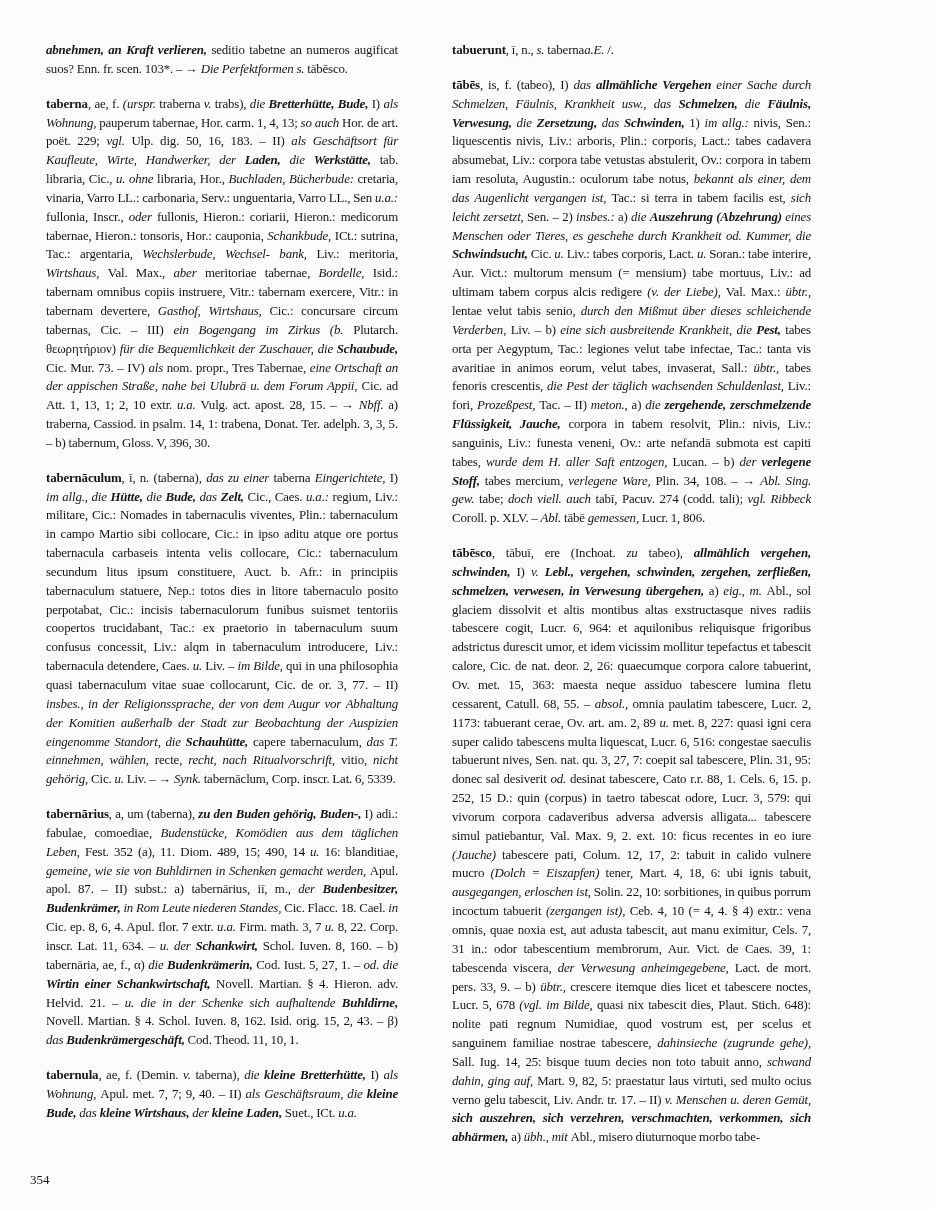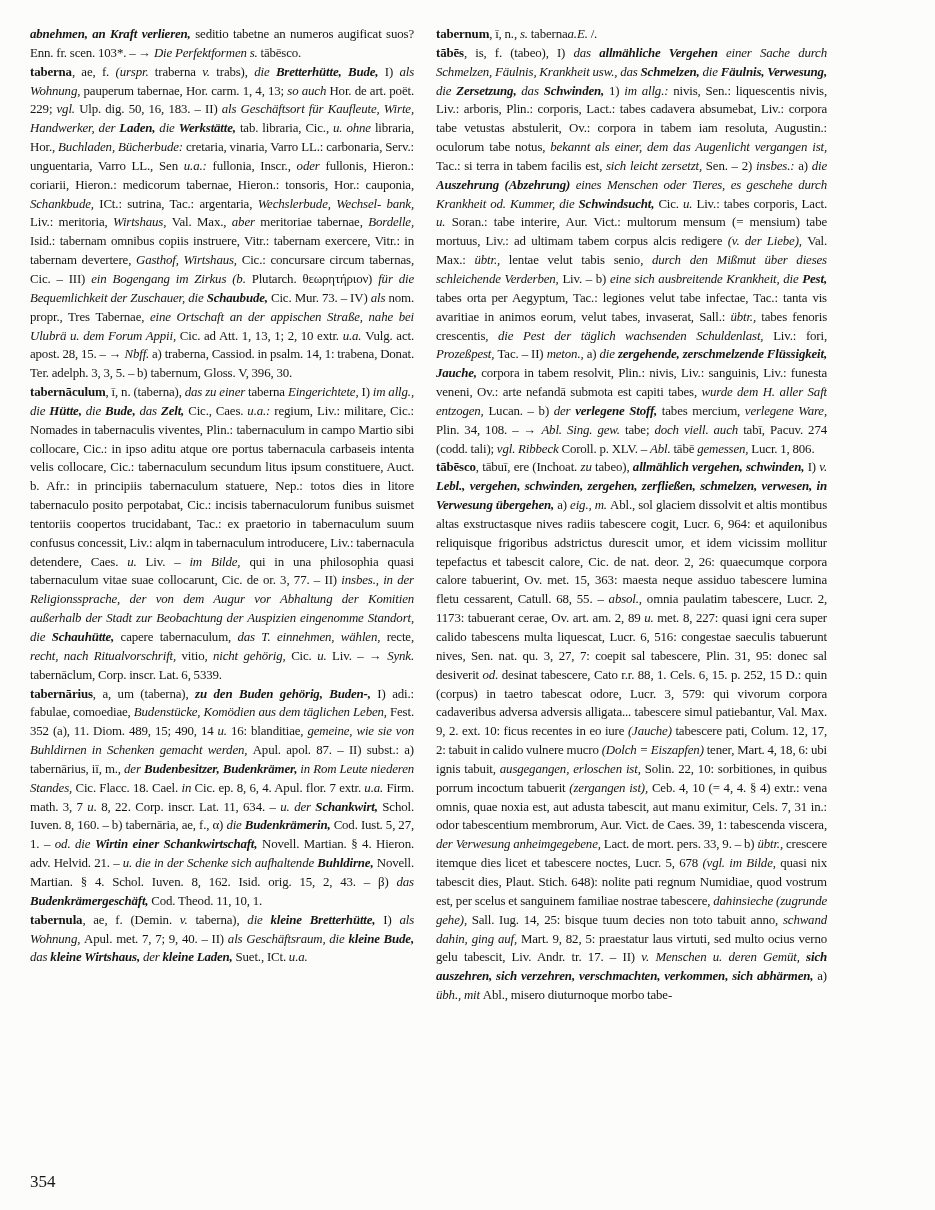--- a/index.html
+++ b/index.html
@@ -17,40 +17,40 @@
     font-size: 12.9px;
     line-height: 18.85px;
     text-align: justify;
     height: 1146px;
     overflow: hidden;
     letter-spacing: -0.15px;
     word-spacing: -0.2px;
   }
   .col-left  { left: 30px;  width: 384px; }
   .col-right { left: 436px; width: 391px; }
-  .entry { margin: 0; padding: 0; text-indent: 0; }
+  .entry { margin: 16px; padding: 0; text-indent: 0; }
   .r  { font-style: normal; font-weight: normal; }
   .i  { font-style: italic; font-weight: normal; }
   .b  { font-style: normal; font-weight: bold; }
   .bi { font-style: italic; font-weight: bold; }
   .pageno {
     position: absolute; left: 30px; top: 1172px;
-    font-size: 17px;
+    font-size: 13px;
   }
 </style>
 </head>
 <body>
 
 <div class="page">
   <div class="col col-left">
       <p class="entry"><span class="bi">abnehmen, an Kraft verlieren, </span><span class="r">seditio tabetne an numeros augificat suos? Enn. fr. scen. 103*. – → </span><span class="i">Die Perfektformen s. </span><span class="r">tābēsco.</span></p>
       <p class="entry"><span class="b">taberna</span><span class="r">, ae, f. </span><span class="i">(urspr. </span><span class="r">traberna </span><span class="i">v. </span><span class="r">trabs), </span><span class="i">die </span><span class="bi">Bretterhütte, Bude, </span><span class="r">I) </span><span class="i">als Wohnung, </span><span class="r">pauperum tabernae, Hor. carm. 1, 4, 13; </span><span class="i">so auch </span><span class="r">Hor. de art. poët. 229; </span><span class="i">vgl. </span><span class="r">Ulp. dig. 50, 16, 183. – II) </span><span class="i">als Geschäftsort für Kaufleute, Wirte, Handwerker, der </span><span class="bi">Laden, </span><span class="i">die </span><span class="bi">Werkstätte, </span><span class="r">tab. libraria, Cic., </span><span class="i">u. ohne </span><span class="r">libraria, Hor., </span><span class="i">Buchladen, Bücherbude: </span><span class="r">cretaria, vinaria, Varro LL.: carbonaria, Serv.: unguentaria, Varro LL., Sen </span><span class="i">u.a.: </span><span class="r">fullonia, Inscr., </span><span class="i">oder </span><span class="r">fullonis, Hieron.: coriarii, Hieron.: medicorum tabernae, Hieron.: tonsoris, Hor.: cauponia, </span><span class="i">Schankbude, </span><span class="r">ICt.: sutrina, Tac.: argentaria, </span><span class="i">Wechslerbude, Wechsel- bank, </span><span class="r">Liv.: meritoria, </span><span class="i">Wirtshaus, </span><span class="r">Val. Max., </span><span class="i">aber </span><span class="r">meritoriae tabernae, </span><span class="i">Bordelle, </span><span class="r">Isid.: tabernam omnibus copiis instruere, Vitr.: tabernam exercere, Vitr.: in tabernam devertere, </span><span class="i">Gasthof, Wirtshaus, </span><span class="r">Cic.: concursare circum tabernas, Cic. – III) </span><span class="i">ein Bogengang im Zirkus (b. </span><span class="r">Plutarch. θεωρητήριον) </span><span class="i">für die Bequemlichkeit der Zuschauer, die </span><span class="bi">Schaubude, </span><span class="r">Cic. Mur. 73. – IV) </span><span class="i">als </span><span class="r">nom. propr., Tres Tabernae, </span><span class="i">eine Ortschaft an der appischen Straße, nahe bei Ulubrä u. dem Forum Appii, </span><span class="r">Cic. ad Att. 1, 13, 1; 2, 10 extr. </span><span class="i">u.a. </span><span class="r">Vulg. act. apost. 28, 15. – → </span><span class="i">Nbff. </span><span class="r">a) traberna, Cassiod. in psalm. 14, 1: trabena, Donat. Ter. adelph. 3, 3, 5. – b) tabernum, Gloss. V, 396, 30.</span></p>
       <p class="entry"><span class="b">tabernāculum</span><span class="r">, ī, n. (taberna), </span><span class="i">das zu einer </span><span class="r">taberna </span><span class="i">Eingerichtete, </span><span class="r">I) </span><span class="i">im allg., die </span><span class="bi">Hütte, </span><span class="i">die </span><span class="bi">Bude, </span><span class="i">das </span><span class="bi">Zelt, </span><span class="r">Cic., Caes. </span><span class="i">u.a.: </span><span class="r">regium, Liv.: militare, Cic.: Nomades in tabernaculis viventes, Plin.: tabernaculum in campo Martio sibi collocare, Cic.: in ipso aditu atque ore portus tabernacula carbaseis intenta velis collocare, Cic.: tabernaculum secundum litus ipsum constituere, Auct. b. Afr.: in principiis tabernaculum statuere, Nep.: totos dies in litore tabernaculo posito perpotabat, Cic.: incisis tabernaculorum funibus suismet tentoriis coopertos trucidabant, Tac.: ex praetorio in tabernaculum suum confusus concessit, Liv.: alqm in tabernaculum introducere, Liv.: tabernacula detendere, Caes. </span><span class="i">u. </span><span class="r">Liv. – </span><span class="i">im Bilde, </span><span class="r">qui in una philosophia quasi tabernaculum vitae suae collocarunt, Cic. de or. 3, 77. – II) </span><span class="i">insbes., in der Religionssprache, der von dem Augur vor Abhaltung der Komitien außerhalb der Stadt zur Beobachtung der Auspizien eingenomme Standort, die </span><span class="bi">Schauhütte, </span><span class="r">capere tabernaculum, </span><span class="i">das T. einnehmen, wählen, </span><span class="r">recte, </span><span class="i">recht, nach Ritualvorschrift, </span><span class="r">vitio, </span><span class="i">nicht gehörig, </span><span class="r">Cic. </span><span class="i">u. </span><span class="r">Liv. – → </span><span class="i">Synk. </span><span class="r">tabernāclum, Corp. inscr. Lat. 6, 5339.</span></p>
       <p class="entry"><span class="b">tabernārius</span><span class="r">, a, um (taberna), </span><span class="bi">zu den Buden gehörig, Buden-, </span><span class="r">I) adi.: fabulae, comoediae, </span><span class="i">Budenstücke, Komödien aus dem täglichen Leben, </span><span class="r">Fest. 352 (a), 11. Diom. 489, 15; 490, 14 </span><span class="i">u. </span><span class="r">16: blanditiae, </span><span class="i">gemeine, wie sie von Buhldirnen in Schenken gemacht werden, </span><span class="r">Apul. apol. 87. – II) subst.: a) tabernārius, iī, m., </span><span class="i">der </span><span class="bi">Budenbesitzer, Budenkrämer, </span><span class="i">in Rom Leute niederen Standes, </span><span class="r">Cic. Flacc. 18. Cael. </span><span class="i">in </span><span class="r">Cic. ep. 8, 6, 4. Apul. flor. 7 extr. </span><span class="i">u.a. </span><span class="r">Firm. math. 3, 7 </span><span class="i">u. </span><span class="r">8, 22. Corp. inscr. Lat. 11, 634. – </span><span class="i">u. der </span><span class="bi">Schankwirt, </span><span class="r">Schol. Iuven. 8, 160. – b) tabernāria, ae, f., α) </span><span class="i">die </span><span class="bi">Budenkrämerin, </span><span class="r">Cod. Iust. 5, 27, 1. – </span><span class="i">od. die </span><span class="bi">Wirtin einer Schankwirtschaft, </span><span class="r">Novell. Martian. § 4. Hieron. adv. Helvid. 21. – </span><span class="i">u. die in der Schenke sich aufhaltende </span><span class="bi">Buhldirne, </span><span class="r">Novell. Martian. § 4. Schol. Iuven. 8, 162. Isid. orig. 15, 2, 43. – β) </span><span class="i">das </span><span class="bi">Budenkrämergeschäft, </span><span class="r">Cod. Theod. 11, 10, 1.</span></p>
       <p class="entry"><span class="b">tabernula</span><span class="r">, ae, f. (Demin. </span><span class="i">v. </span><span class="r">taberna), </span><span class="i">die </span><span class="bi">kleine Bretterhütte, </span><span class="r">I) </span><span class="i">als Wohnung, </span><span class="r">Apul. met. 7, 7; 9, 40. – II) </span><span class="i">als Geschäftsraum, die </span><span class="bi">kleine Bude, </span><span class="i">das </span><span class="bi">kleine Wirtshaus, </span><span class="i">der </span><span class="bi">kleine Laden, </span><span class="r">Suet., ICt. </span><span class="i">u.a.</span></p>
     </div>
   <div class="col col-right">
-      <p class="entry"><span class="b">tabernum</span><span class="r">, ī, n., </span><span class="i">s. </span><span class="r">taberna</span><span class="i">a.E. </span><span class="r">/.</span></p>
+      <p class="entry"><span class="b">tabuerunt</span><span class="r">, ī, n., </span><span class="i">s. </span><span class="r">taberna</span><span class="i">a.E. </span><span class="r">/.</span></p>
       <p class="entry"><span class="b">tābēs</span><span class="r">, is, f. (tabeo), I) </span><span class="i">das </span><span class="bi">allmähliche Vergehen </span><span class="i">einer Sache durch Schmelzen, Fäulnis, Krankheit usw., das </span><span class="bi">Schmelzen, </span><span class="i">die </span><span class="bi">Fäulnis, Verwesung, </span><span class="i">die </span><span class="bi">Zersetzung, </span><span class="i">das </span><span class="bi">Schwinden, </span><span class="r">1) </span><span class="i">im allg.: </span><span class="r">nivis, Sen.: liquescentis nivis, Liv.: arboris, Plin.: corporis, Lact.: tabes cadavera absumebat, Liv.: corpora tabe vetustas abstulerit, Ov.: corpora in tabem iam resoluta, Augustin.: oculorum tabe notus, </span><span class="i">bekannt als einer, dem das Augenlicht vergangen ist, </span><span class="r">Tac.: si terra in tabem facilis est, </span><span class="i">sich leicht zersetzt, </span><span class="r">Sen. – 2) </span><span class="i">insbes.: </span><span class="r">a) </span><span class="i">die </span><span class="bi">Auszehrung (Abzehrung) </span><span class="i">eines Menschen oder Tieres, es geschehe durch Krankheit od. Kummer, die </span><span class="bi">Schwindsucht, </span><span class="r">Cic. </span><span class="i">u. </span><span class="r">Liv.: tabes corporis, Lact. </span><span class="i">u. </span><span class="r">Soran.: tabe interire, Aur. Vict.: multorum mensum (= mensium) tabe mortuus, Liv.: ad ultimam tabem corpus alcis redigere </span><span class="i">(v. der Liebe), </span><span class="r">Val. Max.: </span><span class="i">übtr., </span><span class="r">lentae velut tabis senio, </span><span class="i">durch den Mißmut über dieses schleichende Verderben, </span><span class="r">Liv. – b) </span><span class="i">eine sich ausbreitende Krankheit, die </span><span class="bi">Pest, </span><span class="r">tabes orta per Aegyptum, Tac.: legiones velut tabe infectae, Tac.: tanta vis avaritiae in animos eorum, velut tabes, invaserat, Sall.: </span><span class="i">übtr., </span><span class="r">tabes fenoris crescentis, </span><span class="i">die Pest der täglich wachsenden Schuldenlast, </span><span class="r">Liv.: fori, </span><span class="i">Prozeßpest, </span><span class="r">Tac. – II) </span><span class="i">meton., </span><span class="r">a) </span><span class="i">die </span><span class="bi">zergehende, zerschmelzende Flüssigkeit, Jauche, </span><span class="r">corpora in tabem resolvit, Plin.: nivis, Liv.: sanguinis, Liv.: funesta veneni, Ov.: arte nefandā submota est capiti tabes, </span><span class="i">wurde dem H. aller Saft entzogen, </span><span class="r">Lucan. – b) </span><span class="i">der </span><span class="bi">verlegene Stoff, </span><span class="r">tabes mercium, </span><span class="i">verlegene Ware, </span><span class="r">Plin. 34, 108. – → </span><span class="i">Abl. Sing. gew. </span><span class="r">tabe; </span><span class="i">doch viell. auch </span><span class="r">tabī, Pacuv. 274 (codd. tali); </span><span class="i">vgl. Ribbeck </span><span class="r">Coroll. p. XLV. – </span><span class="i">Abl. </span><span class="r">tābē </span><span class="i">gemessen, </span><span class="r">Lucr. 1, 806.</span></p>
       <p class="entry"><span class="b">tābēsco</span><span class="r">, tābuī, ere (Inchoat. </span><span class="i">zu </span><span class="r">tabeo), </span><span class="bi">allmählich vergehen, schwinden, </span><span class="r">I) </span><span class="i">v. </span><span class="bi">Lebl., vergehen, schwinden, zergehen, zerfließen, schmelzen, verwesen, in Verwesung übergehen, </span><span class="r">a) </span><span class="i">eig., m. </span><span class="r">Abl., sol glaciem dissolvit et altis montibus altas exstructasque nives radiis tabescere cogit, Lucr. 6, 964: et aquilonibus reliquisque frigoribus adstrictus durescit umor, et idem vicissim mollitur tepefactus et tabescit calore, Cic. de nat. deor. 2, 26: quaecumque corpora calore tabuerint, Ov. met. 15, 363: maesta neque assiduo tabescere lumina fletu cessarent, Catull. 68, 55. – </span><span class="i">absol., </span><span class="r">omnia paulatim tabescere, Lucr. 2, 1173: tabuerant cerae, Ov. art. am. 2, 89 </span><span class="i">u. </span><span class="r">met. 8, 227: quasi igni cera super calido tabescens multa liquescat, Lucr. 6, 516: congestae saeculis tabuerunt nives, Sen. nat. qu. 3, 27, 7: coepit sal tabescere, Plin. 31, 95: donec sal desiverit </span><span class="i">od. </span><span class="r">desinat tabescere, Cato r.r. 88, 1. Cels. 6, 15. p. 252, 15 D.: quin (corpus) in taetro tabescat odore, Lucr. 3, 579: qui vivorum corpora cadaveribus adversa adversis alligata... tabescere simul patiebantur, Val. Max. 9, 2. ext. 10: ficus recentes in eo iure </span><span class="i">(Jauche) </span><span class="r">tabescere pati, Colum. 12, 17, 2: tabuit in calido vulnere mucro </span><span class="i">(Dolch = Eiszapfen) </span><span class="r">tener, Mart. 4, 18, 6: ubi ignis tabuit, </span><span class="i">ausgegangen, erloschen ist, </span><span class="r">Solin. 22, 10: sorbitiones, in quibus porrum incoctum tabuerit </span><span class="i">(zergangen ist), </span><span class="r">Ceb. 4, 10 (= 4, 4. § 4) extr.: vena omnis, quae noxia est, aut adusta tabescit, aut manu eximitur, Cels. 7, 31 in.: odor tabescentium membrorum, Aur. Vict. de Caes. 39, 1: tabescenda viscera, </span><span class="i">der Verwesung anheimgegebene, </span><span class="r">Lact. de mort. pers. 33, 9. – b) </span><span class="i">übtr., </span><span class="r">crescere itemque dies licet et tabescere noctes, Lucr. 5, 678 </span><span class="i">(vgl. im Bilde, </span><span class="r">quasi nix tabescit dies, Plaut. Stich. 648): nolite pati regnum Numidiae, quod vostrum est, per scelus et sanguinem familiae nostrae tabescere, </span><span class="i">dahinsieche (zugrunde gehe), </span><span class="r">Sall. Iug. 14, 25: bisque tuum decies non toto tabuit anno, </span><span class="i">schwand dahin, ging auf, </span><span class="r">Mart. 9, 82, 5: praestatur laus virtuti, sed multo ocius verno gelu tabescit, Liv. Andr. tr. 17. – II) </span><span class="i">v. Menschen u. deren Gemüt, </span><span class="bi">sich auszehren, sich verzehren, verschmachten, verkommen, sich abhärmen, </span><span class="r">a) </span><span class="i">übh., mit </span><span class="r">Abl., misero diuturnoque morbo tabe-</span></p>
     </div>
   <div class="pageno">354</div>
 </div>
 
 </body></html>

